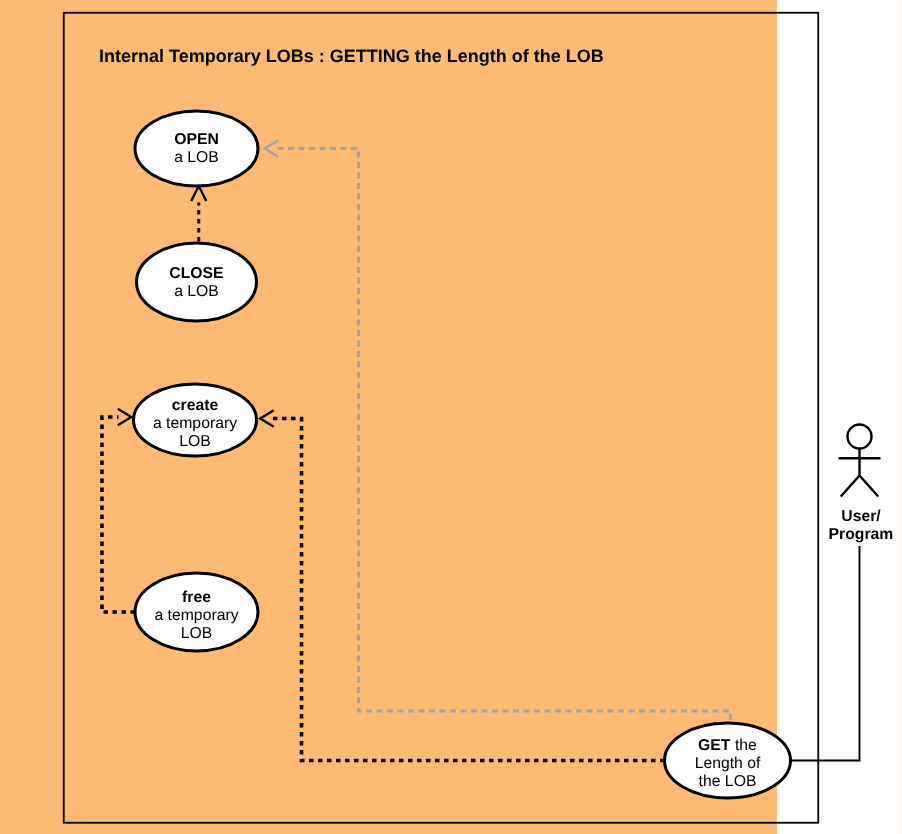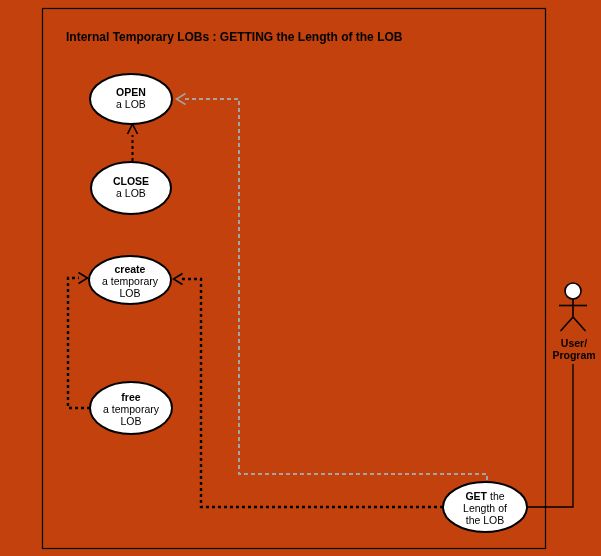--- a/index.html
+++ b/index.html
@@ -6,23 +6,23 @@
     margin: 0;
     padding: 0;
     background: #ffffff;
     width: 601px;
     height: 556px;
     overflow: hidden;
     font-family: "Liberation Sans", sans-serif;
   }
   .stage {
     position: relative;
-    width: 601px;
+    width: 518px;
     height: 556px;
-    background: #c2410c;
+    background: #fdba74;
   }
   svg { display: block; }
   text {
     font-family: "Liberation Sans", sans-serif;
     fill: #000000;
   }
   .title-text   { font-size: 12px; font-weight: bold; }
   .node-line    { font-size: 10.5px; text-anchor: middle; }
   .node-bold    { font-size: 10.5px; font-weight: bold; text-anchor: middle; }
   .actor-label  { font-size: 10.5px; font-weight: bold; text-anchor: middle; }

